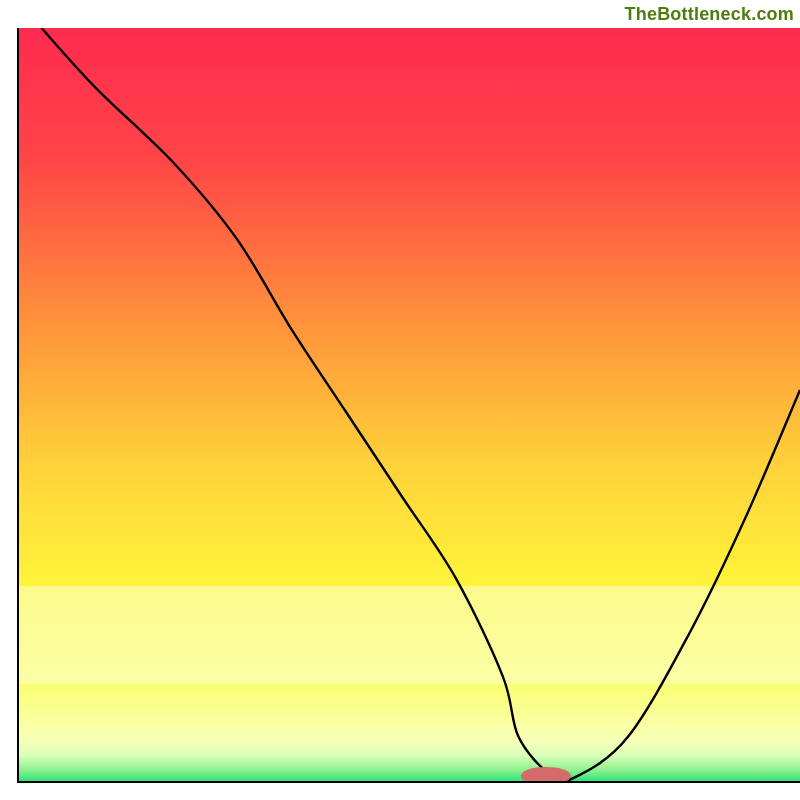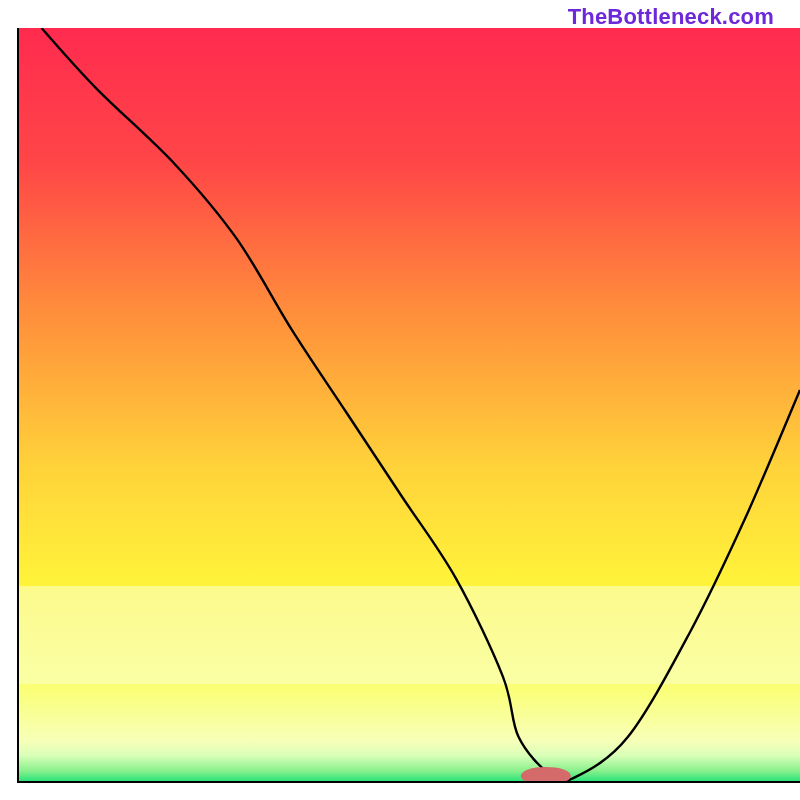--- a/index.html
+++ b/index.html
@@ -15,24 +15,24 @@
     position: relative;
     width: 800px;
     height: 800px;
   }
   svg {
     display: block;
   }
   .watermark {
     position: absolute;
     top: 4px;
-    right: 26px;
-    font-size: 22px;
+    right: 6px;
+    font-size: 18px;
     font-weight: 600;
-    color: #6d28d9;
+    color: #4d7c0f;
     letter-spacing: 0.2px;
     user-select: none;
   }
 </style>
 </head>
 <body>
 
 <div class="canvas-wrap">
   <div class="watermark">TheBottleneck.com</div>
 

